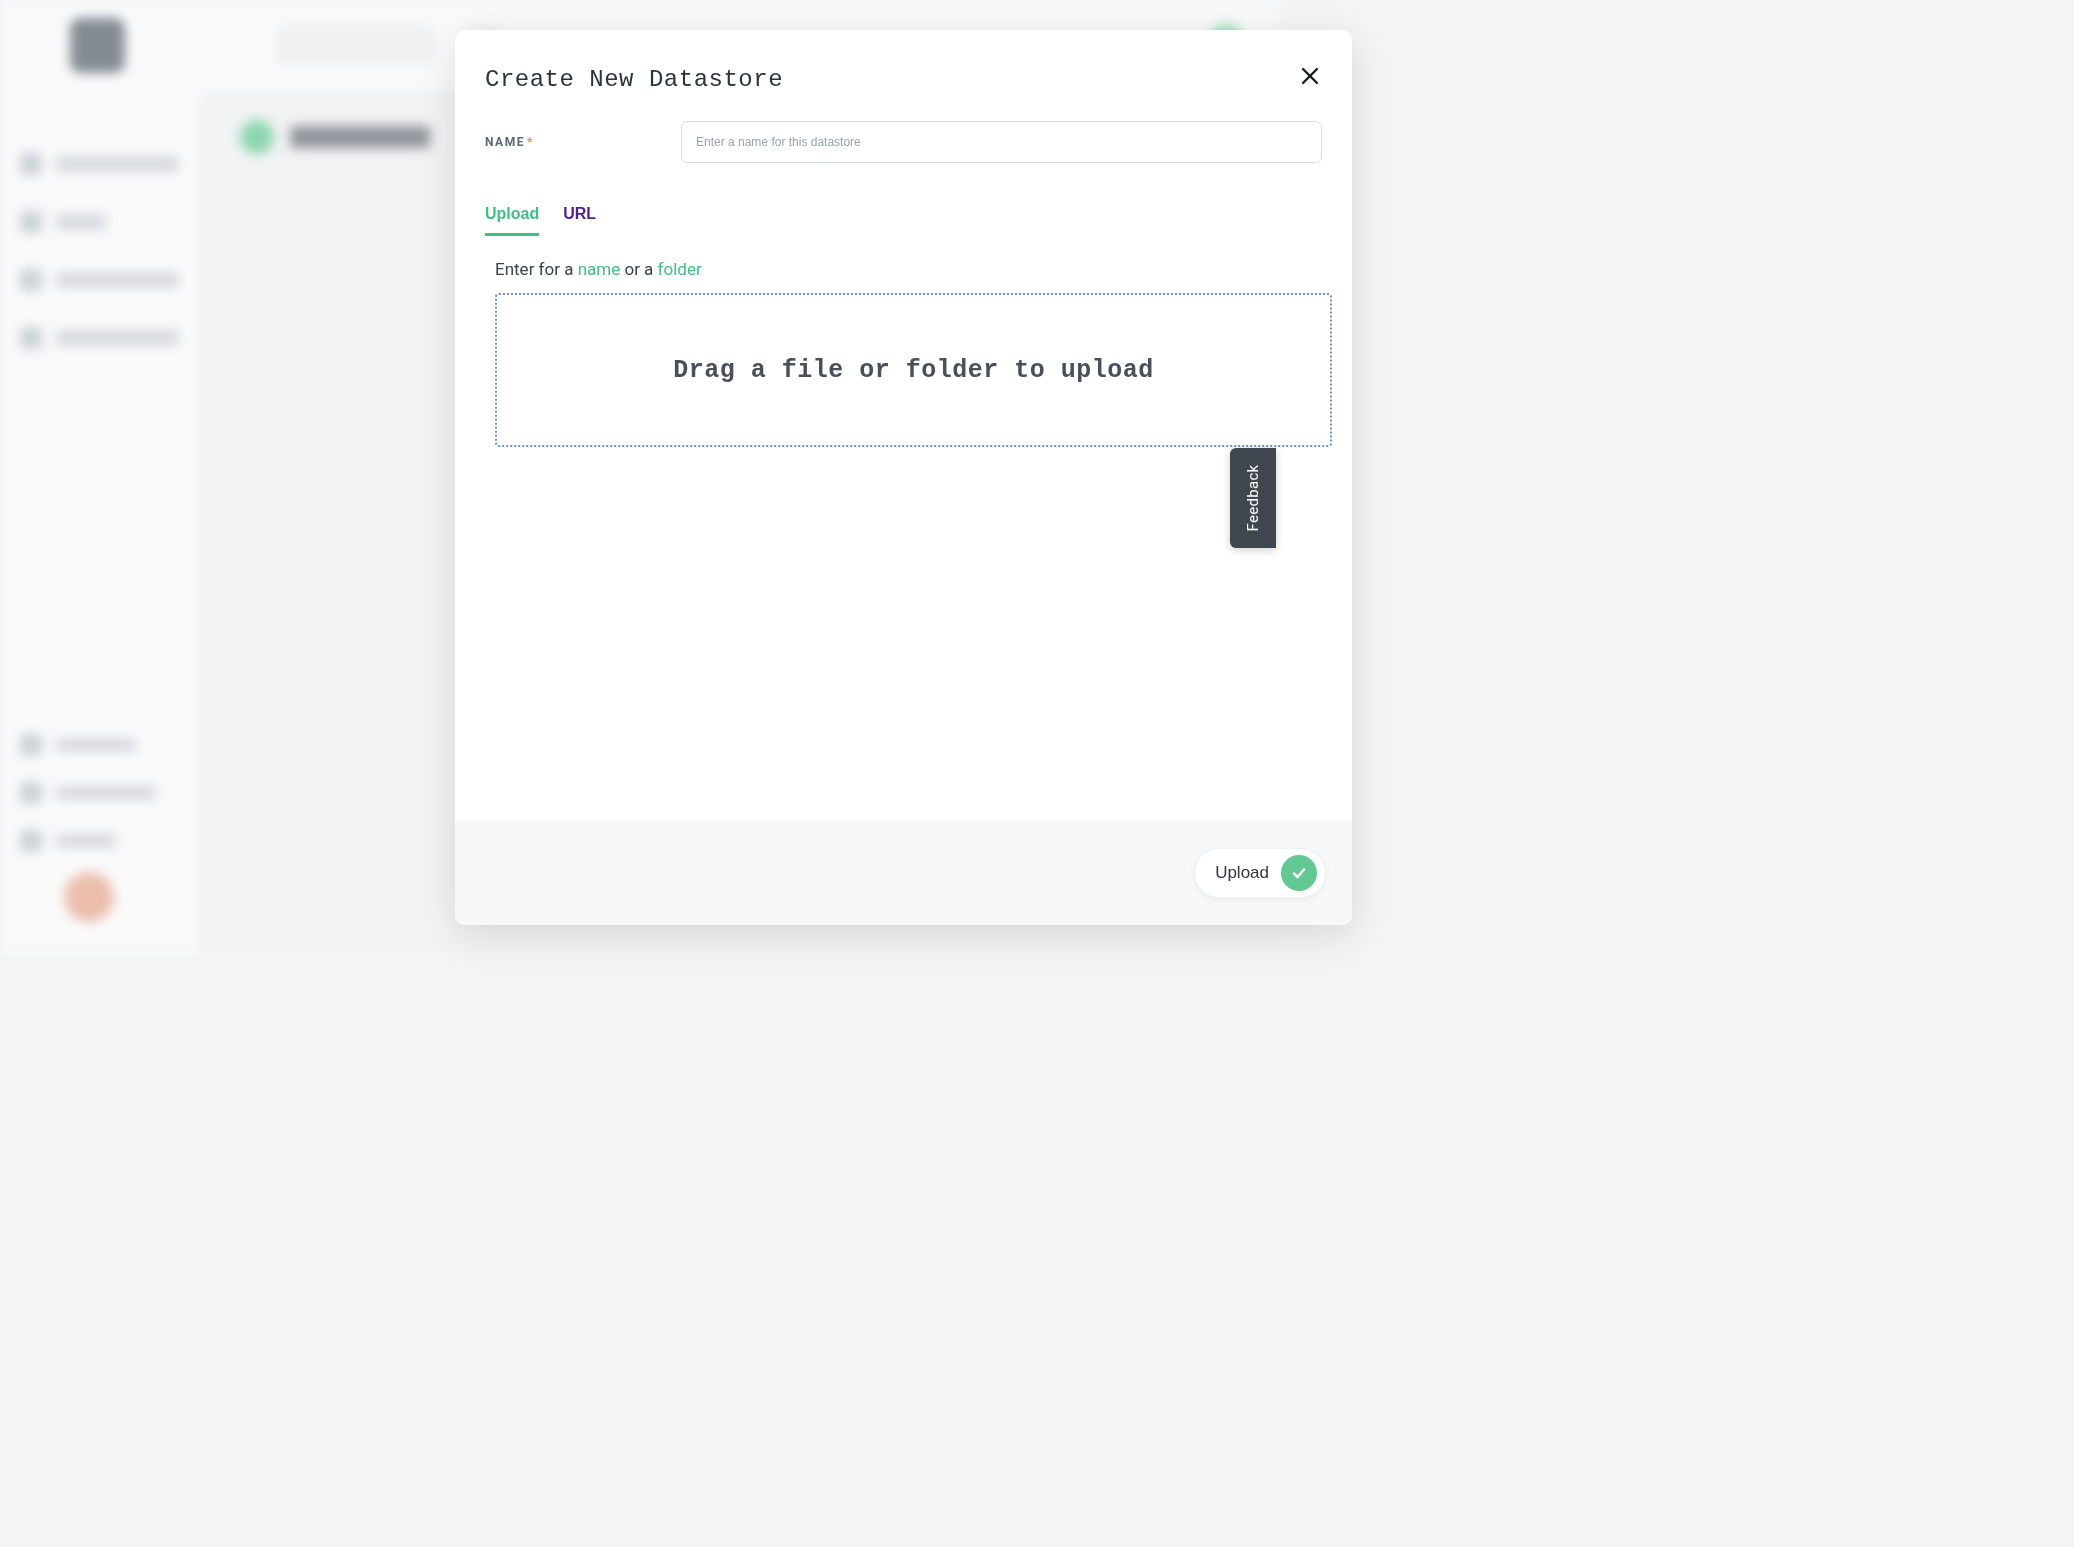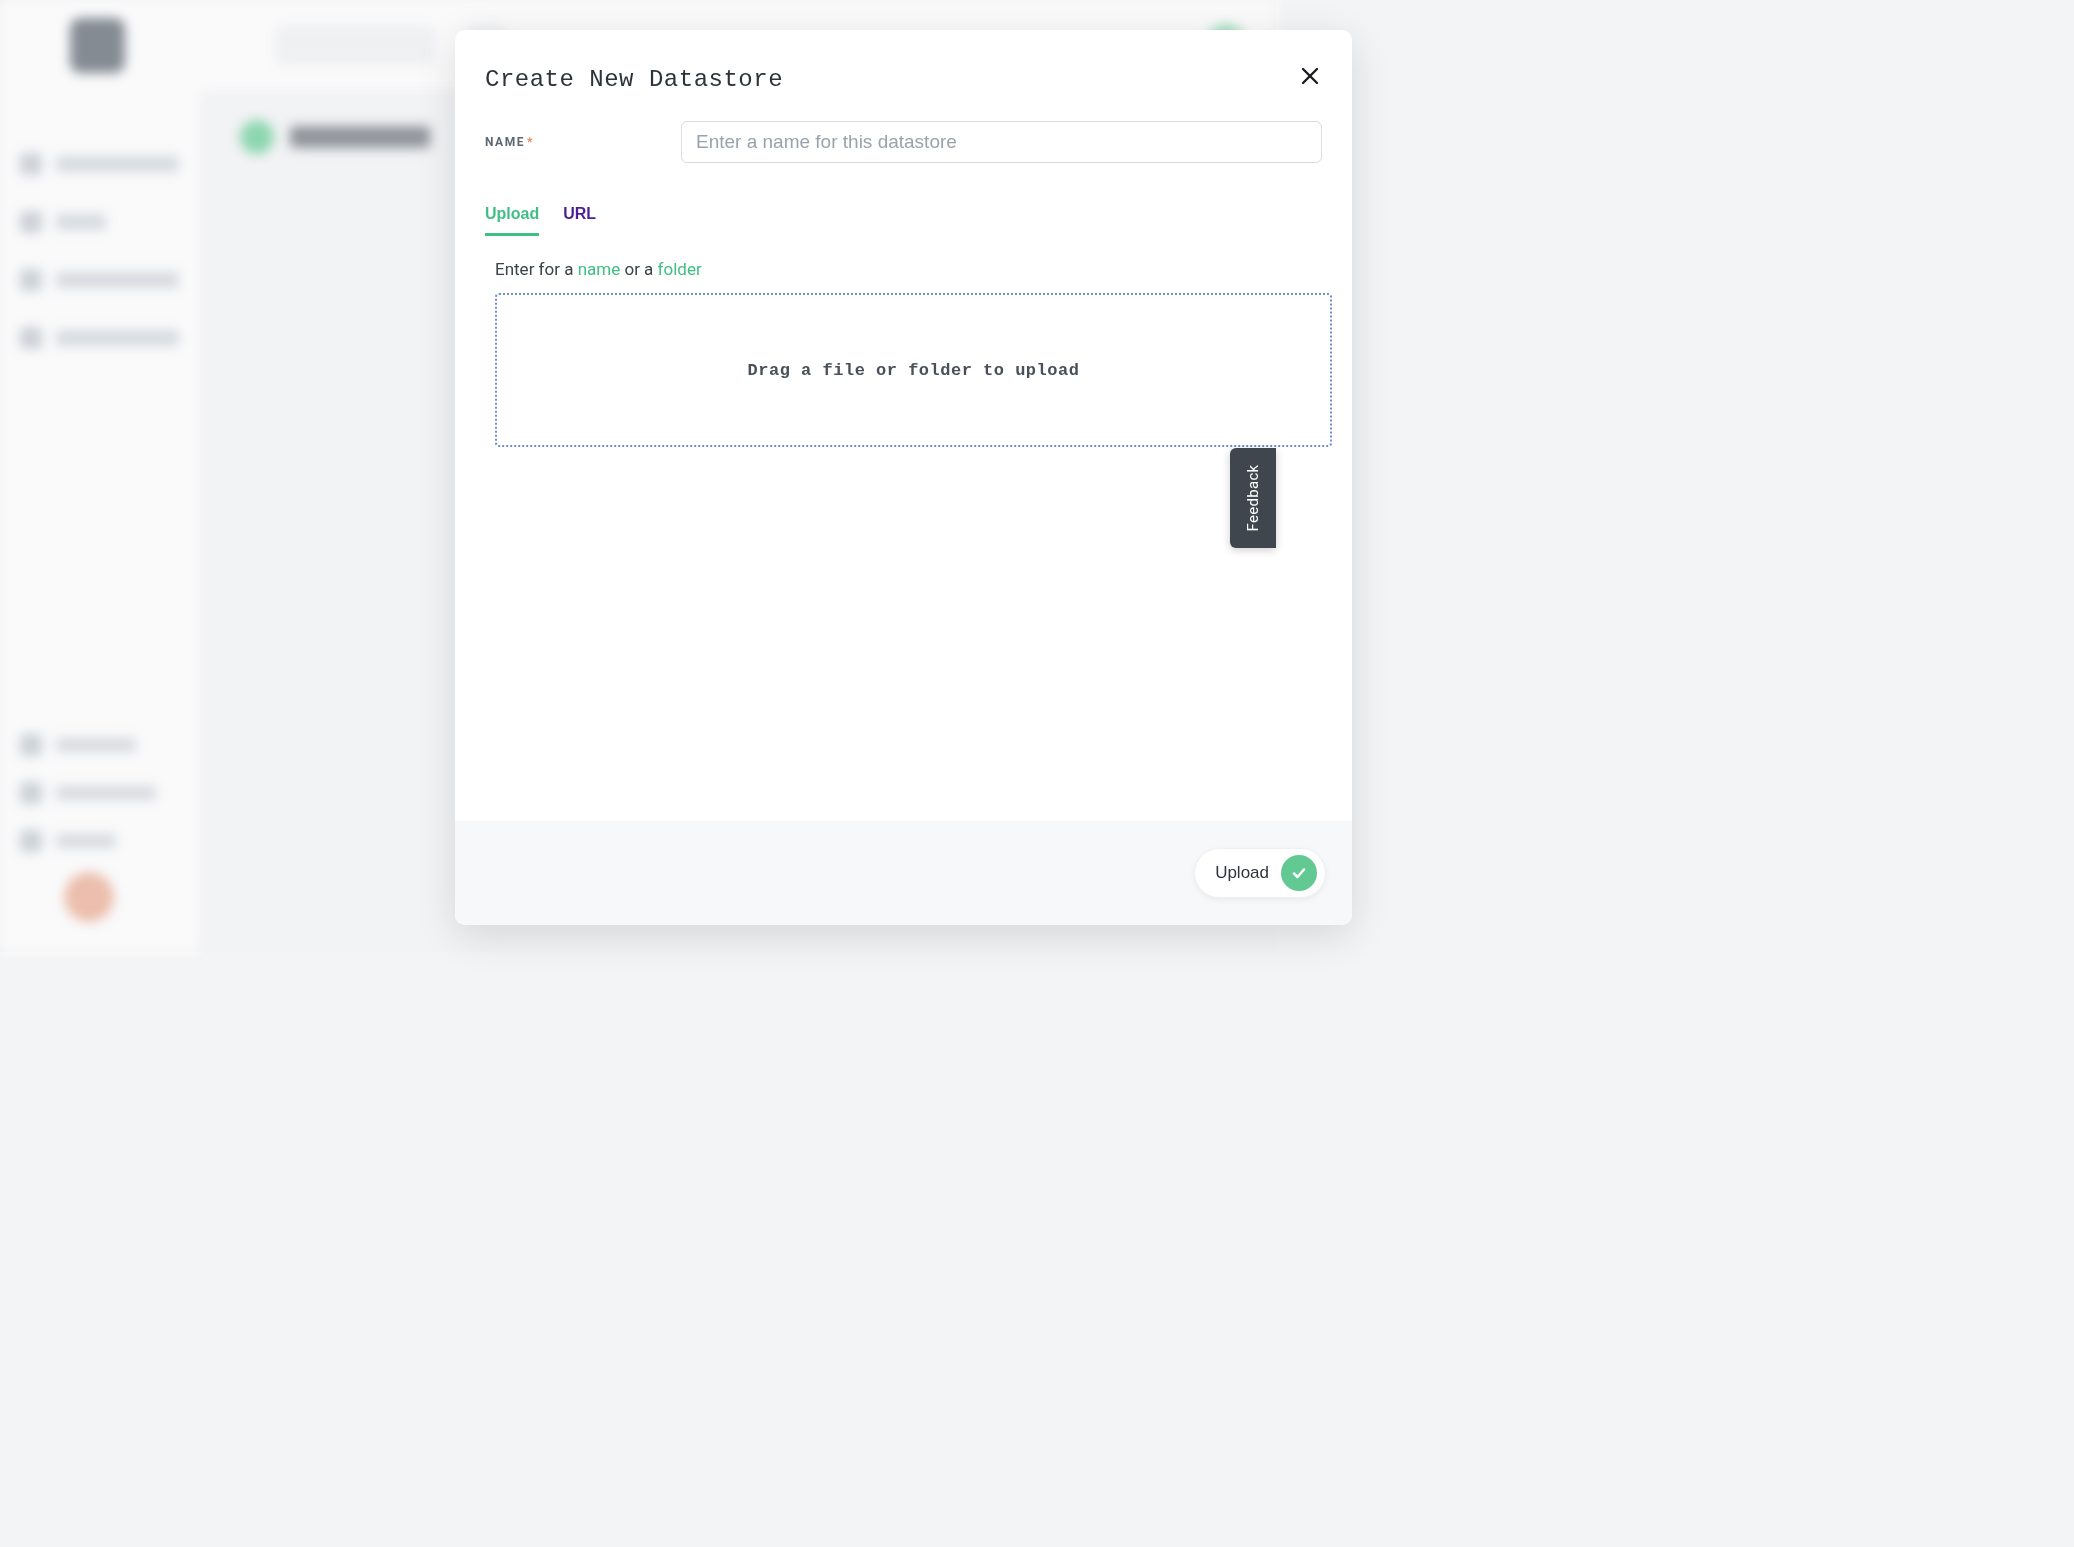--- a/index.html
+++ b/index.html
@@ -152,21 +152,21 @@
       font-weight: 700;
       color: #5e6873;
     }
     .req { color: #e08a5a; margin-left: 2px;}
     .text-input {
       flex: 1;
       height: 42px;
       border: 1px solid #d7dde2;
       border-radius: 6px;
       padding: 0 14px;
-      font-size: 19px;
+      font-size: 12px;
       color: #b91c1c;
       outline: none;
     }
     .text-input::placeholder { color: #9aa3ab; }
 
     
     .tabs {
       display:flex;
       gap: 24px;
       margin-top: 42px;
@@ -200,21 +200,21 @@
       margin-right: -10px;
       height: 154px;
       border: 2px dotted #6f8fcf;
       border-radius: 4px;
       display:flex;
       align-items:center;
       justify-content:center;
     }
     .dropzone-text {
       font-family: "SFMono-Regular", Consolas, "Liberation Mono", Menlo, monospace;
-      font-size: 17px;
+      font-size: 25px;
       font-weight: 600;
       color: #4a5059;
       letter-spacing: 0.5px;
     }
 
     .modal-footer {
       height: 104px;
       background: #f6f8fa;
       border-radius: 0 0 10px 10px;
       display:flex;

